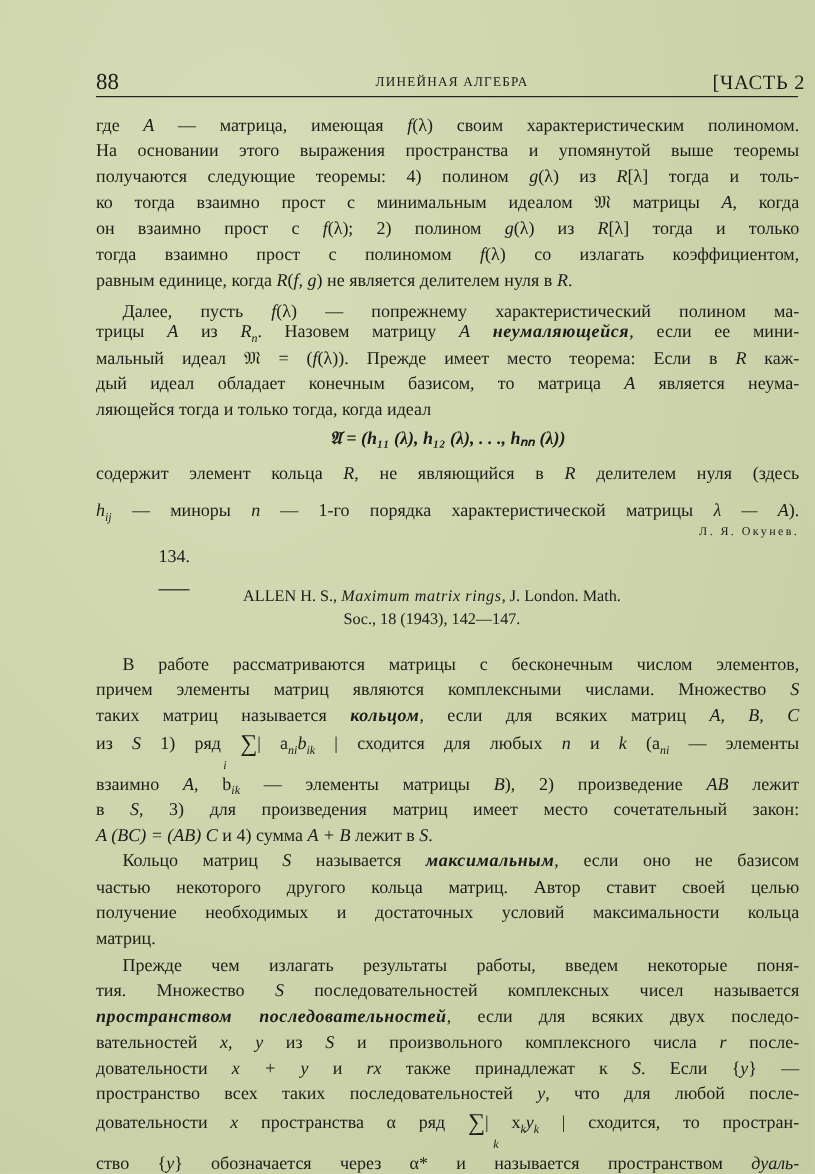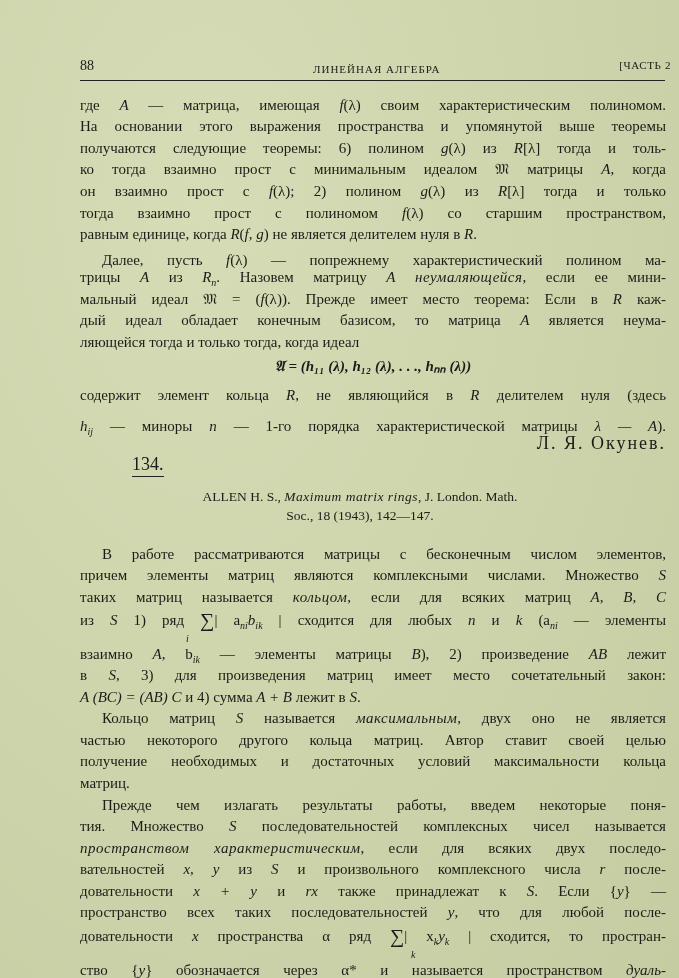--- a/index.html
+++ b/index.html
@@ -6,53 +6,53 @@
   body {
     width:679px; height:978px; overflow:hidden;
     background:#cfd5ad;
     background-image: radial-gradient(ellipse at 30% 20%, #d6dcb6 0%, #cdd3aa 55%, #c6cca2 100%);
     font-family:"Liberation Serif", serif;
     color:#1c1c18;
     position:relative;
   }
   .page { position:absolute; left:80px; top:58px; width:585px; }
   .header { position:relative; height:22px; border-bottom:1.6px solid #222; }
-  .pgnum { position:absolute; left:0; top:0; font-size:14px; }
+  .pgnum { position:absolute; left:0; top:0; font-size:19px; }
   .running { position:absolute; left:233px; top:5px; font-size:11px; letter-spacing:1px; }
-  .part { position:absolute; right:-6px; top:1px; font-size:11px; letter-spacing:0.6px;margin-left:20px; }
+  .part { position:absolute; right:-6px; top:1px; font-size:17px; letter-spacing:0.6px;margin-left:20px; }
   .body { position:absolute; left:0; top:0; font-size:15px; line-height:21.6px; }
   .ln { position:absolute; left:0; width:586px; white-space:nowrap; text-align:justify; text-align-last:justify; }
   .ind { left:22px; width:564px; }
   .noj { text-align-last:left; }
   i { font-style:italic; }
-  .emph { font-style:italic; font-weight:normal; letter-spacing:0.5px; }
+  .emph { font-style:italic; font-weight:bold; letter-spacing:0.5px; }
   .center { text-align:center; text-align-last:center; }
-  .sig { text-align:right; text-align-last:right; letter-spacing:2px; font-size:18px; }
-  .num134 { position:absolute; left:52px; font-size:18px; border-bottom:1.4px solid #222; padding-bottom:0; }
+  .sig { text-align:right; text-align-last:right; letter-spacing:2px; font-size:10px; }
+  .num134 { position:absolute; left:52px; font-size:15px; border-bottom:1.4px solid #222; padding-bottom:15px; }
   .ref { font-size:13.5px; }
   .sum { font-size:20px; position:relative; top:2px; }
   .sub-i { position:absolute; font-size:10px; font-style:italic; }
 </style>
 </head>
 <body>
 
 <div class="page">
   <div class="header">
     <span class="pgnum">88</span>
     <span class="running">ЛИНЕЙНАЯ АЛГЕБРА</span>
     <span class="part">[ЧАСТЬ 2</span>
   </div>
 
   <div class="body">
     <div class="ln" style="top:37px"><span>где </span><i>A</i><span> — матрица, имеющая </span><i>f</i><span>(λ) своим характеристическим полиномом.</span></div>
     <div class="ln" style="top:58px"><span>На основании этого выражения пространства и упомянутой выше теоремы</span></div>
-    <div class="ln" style="top:80px"><span>получаются следующие теоремы: 6) полином </span><i>g</i><span>(λ) из </span><i>R</i><span>[λ] тогда и толь-</span></div>
+    <div class="ln" style="top:80px"><span>получаются следующие теоремы: 4) полином </span><i>g</i><span>(λ) из </span><i>R</i><span>[λ] тогда и толь-</span></div>
     <div class="ln" style="top:101px"><span>ко тогда взаимно прост с минимальным идеалом 𝔐 матрицы </span><i>A</i><span>, когда</span></div>
     <div class="ln" style="top:123px"><span>он взаимно прост с </span><i>f</i><span>(λ); 2) полином </span><i>g</i><span>(λ) из </span><i>R</i><span>[λ] тогда и только</span></div>
-    <div class="ln" style="top:145px"><span>тогда взаимно прост с полиномом </span><i>f</i><span>(λ) со старшим пространством,</span></div>
+    <div class="ln" style="top:145px"><span>тогда взаимно прост с полиномом </span><i>f</i><span>(λ) со излагать коэффициентом,</span></div>
     <div class="ln noj" style="top:166px"><span>равным единице, когда </span><i>R</i><span>(</span><i>f, g</i><span>) не является делителем нуля в </span><i>R</i><span>.</span></div>
     <div class="ln ind" style="top:192px"><span>Далее, пусть </span><i>f</i><span>(λ) — попрежнему характеристический полином ма-</span></div>
     <div class="ln" style="top:209px"><span>трицы </span><i>A</i><span> из </span><i>R</i><sub style="font-size:10px"><i>n</i></sub><span>. Назовем матрицу </span><i>A</i><span> </span><span class="emph">неумаляющейся</span><span>, если ее мини-</span></div>
     <div class="ln" style="top:231px"><span>мальный идеал 𝔐 = (</span><i>f</i><span>(λ)). Прежде имеет место теорема: Если в </span><i>R</i><span> каж-</span></div>
     <div class="ln" style="top:252px"><span>дый идеал обладает конечным базисом, то матрица </span><i>A</i><span> является неума-</span></div>
     <div class="ln noj" style="top:274px"><span>ляющейся тогда и только тогда, когда идеал</span></div>
     <div class="ln center" style="top:298px; font-style:italic;font-weight:bold;"><span>𝔄 = (h₁₁ (λ), h₁₂ (λ), . . ., hₙₙ (λ))</span></div>
     <div class="ln" style="top:327px"><span>содержит элемент кольца </span><i>R</i><span>, не являющийся в </span><i>R</i><span> делителем нуля (здесь</span></div>
     <div class="ln" style="top:358px"><i>h</i><sub style="font-size:10px"><i>ij</i></sub><span> — миноры </span><i>n</i><span> — 1-го порядка характеристической матрицы </span><i>λ — A</i><span>).</span></div>
     <div class="ln sig" style="top:375px"><span>Л. Я. Окунев.</span></div>
@@ -63,27 +63,27 @@
     <div class="ln center ref" style="top:447px; left:0; width:560px;text-align:center;"><span>Soc., 18 (1943), 142—147.</span></div>
 
     <div class="ln ind" style="top:486px"><span>В работе рассматриваются матрицы с бесконечным числом элементов,</span></div>
     <div class="ln" style="top:507px"><span>причем элементы матриц являются комплексными числами. Множество </span><i>S</i></div>
     <div class="ln" style="top:529px"><span>таких матриц называется </span><span class="emph">кольцом</span><span>, если для всяких матриц </span><i>A, B, C</i></div>
     <div class="ln" style="top:550px"><span>из </span><i>S</i><span> 1) ряд </span><span class="sum">∑</span><span>| a</span><sub style="font-size:10px"><i>ni</i></sub><i>b</i><sub style="font-size:10px"><i>ik</i></sub><span> | сходится для любых </span><i>n</i><span> и </span><i>k</i><span> (a</span><sub style="font-size:10px"><i>ni</i></sub><span> — элементы</span></div>
     <span class="sub-i" style="left:106px; top:570px;">i</span>
     <div class="ln" style="top:586px"><span>взаимно </span><i>A</i><span>, b</span><sub style="font-size:10px"><i>ik</i></sub><span> — элементы матрицы </span><i>B</i><span>), 2) произведение </span><i>AB</i><span> лежит</span></div>
     <div class="ln" style="top:607px"><span>в </span><i>S</i><span>, 3) для произведения матриц имеет место сочетательный закон:</span></div>
     <div class="ln noj" style="top:629px"><i>A (BC) = (AB) C</i><span> и 4) сумма </span><i>A + B</i><span> лежит в </span><i>S</i><span>.</span></div>
-    <div class="ln ind" style="top:650px"><span>Кольцо матриц </span><i>S</i><span> называется </span><span class="emph">максимальным</span><span>, двух оно не является</span></div>
+    <div class="ln ind" style="top:650px"><span>Кольцо матриц </span><i>S</i><span> называется </span><span class="emph">максимальным</span><span>, если оно не базисом</span></div>
     <div class="ln" style="top:672px"><span>частью некоторого другого кольца матриц. Автор ставит своей целью</span></div>
     <div class="ln" style="top:693px"><span>получение необходимых и достаточных условий максимальности кольца</span></div>
     <div class="ln noj" style="top:715px"><span>матриц.</span></div>
     <div class="ln ind" style="top:737px"><span>Прежде чем излагать результаты работы, введем некоторые поня-</span></div>
     <div class="ln" style="top:758px"><span>тия. Множество </span><i>S</i><span> последовательностей комплексных чисел называется</span></div>
-    <div class="ln" style="top:780px"><span class="emph">пространством характеристическим</span><span>, если для всяких двух последо-</span></div>
+    <div class="ln" style="top:780px"><span class="emph">пространством последовательностей</span><span>, если для всяких двух последо-</span></div>
     <div class="ln" style="top:801px"><span>вательностей </span><i>x, y</i><span> из </span><i>S</i><span> и произвольного комплексного числа </span><i>r</i><span> после-</span></div>
     <div class="ln" style="top:823px"><span>довательности </span><i>x + y</i><span> и </span><i>rx</i><span> также принадлежат к </span><i>S</i><span>. Если {</span><i>y</i><span>} —</span></div>
     <div class="ln" style="top:844px"><span>пространство всех таких последовательностей </span><i>y</i><span>, что для любой после-</span></div>
     <div class="ln" style="top:866px"><span>довательности </span><i>x</i><span> пространства α ряд </span><span class="sum">∑</span><span>| x</span><sub style="font-size:10px"><i>k</i></sub><i>y</i><sub style="font-size:10px"><i>k</i></sub><span> | сходится, то простран-</span></div>
     <span class="sub-i" style="left:331px; top:886px;">k</span>
     <div class="ln" style="top:902px"><span>ство {</span><i>y</i><span>} обозначается через α* и называется пространством </span><i>дуаль-</i></div>
 
   </div>
 </div>
 

